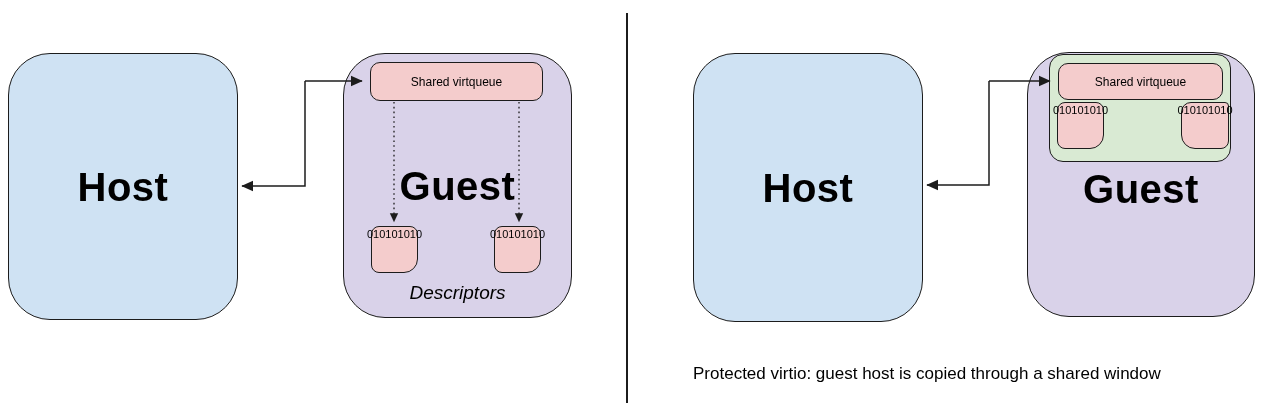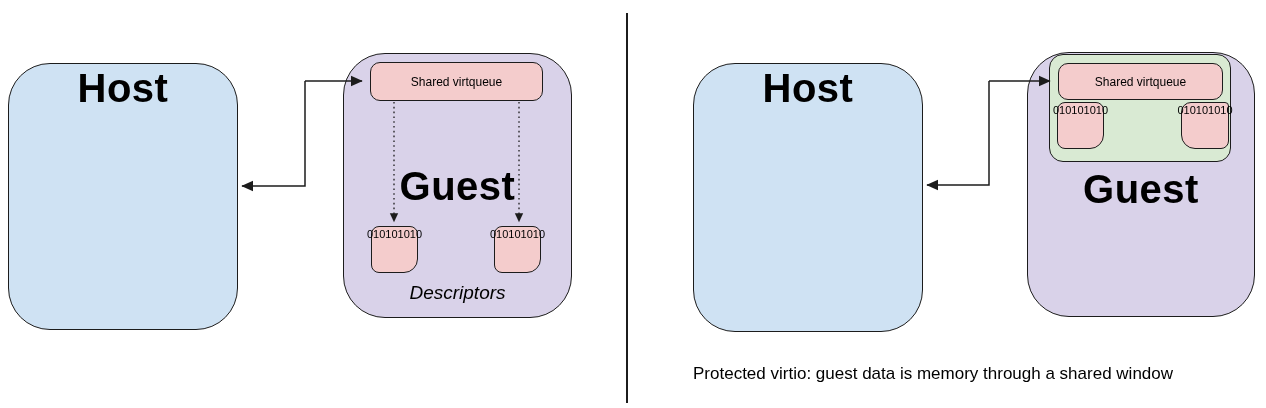--- a/index.html
+++ b/index.html
@@ -12,21 +12,21 @@
     color: #000000;
     overflow: hidden;
   }
   .node {
     position: absolute;
     box-sizing: border-box;
     border: 1.5px solid #1c1c1c;
   }
   .host-box {
     border-radius: 42px;
-    display: flex; justify-content: center; margin-top: 10px;
+    display: flex; align-items: center; justify-content: center;
   }
   .guest-box { border-radius: 42px; }
   .big-label {
     position: absolute; left: 0; width: 100%;
     text-align: center;
     font-size: 40px; font-weight: bold;
     letter-spacing: 0.5px;
     line-height: 48px;
   }
   .virtqueue {
@@ -111,21 +111,21 @@
       <div class="node bits-box" style="left:131px; top:47px; width:48px; height:47px; background:#f4cccc; border-radius:10px 4px 8px 14px;">
         <span>010</span>
         <span>101</span>
         <span>010</span>
       </div>
     </div>
 
     <div class="big-label" style="top:112px;">Guest</div>
   </div>
 
-  <div class="caption" style="left:693px; top:364px;">Protected virtio: guest data is memory through a shared window</div>
+  <div class="caption" style="left:693px; top:364px;">Protected virtio: guest host is copied through a shared window</div>
 
   <svg class="arrow-layer" width="1266" height="408" viewBox="0 0 1266 408">
     <defs>
       <marker id="arrowhead" markerWidth="9" markerHeight="8" refX="7.5" refY="4" orient="auto">
         <path d="M0,0.5 L8,4 L0,7.5 Z" fill="#1c1c1c"></path>
       </marker>
       <marker id="arrowhead-dot" markerWidth="8" markerHeight="8" refX="6" refY="4" orient="auto">
         <path d="M0,0.8 L7,4 L0,7.2 Z" fill="#1c1c1c"></path>
       </marker>
     </defs>

